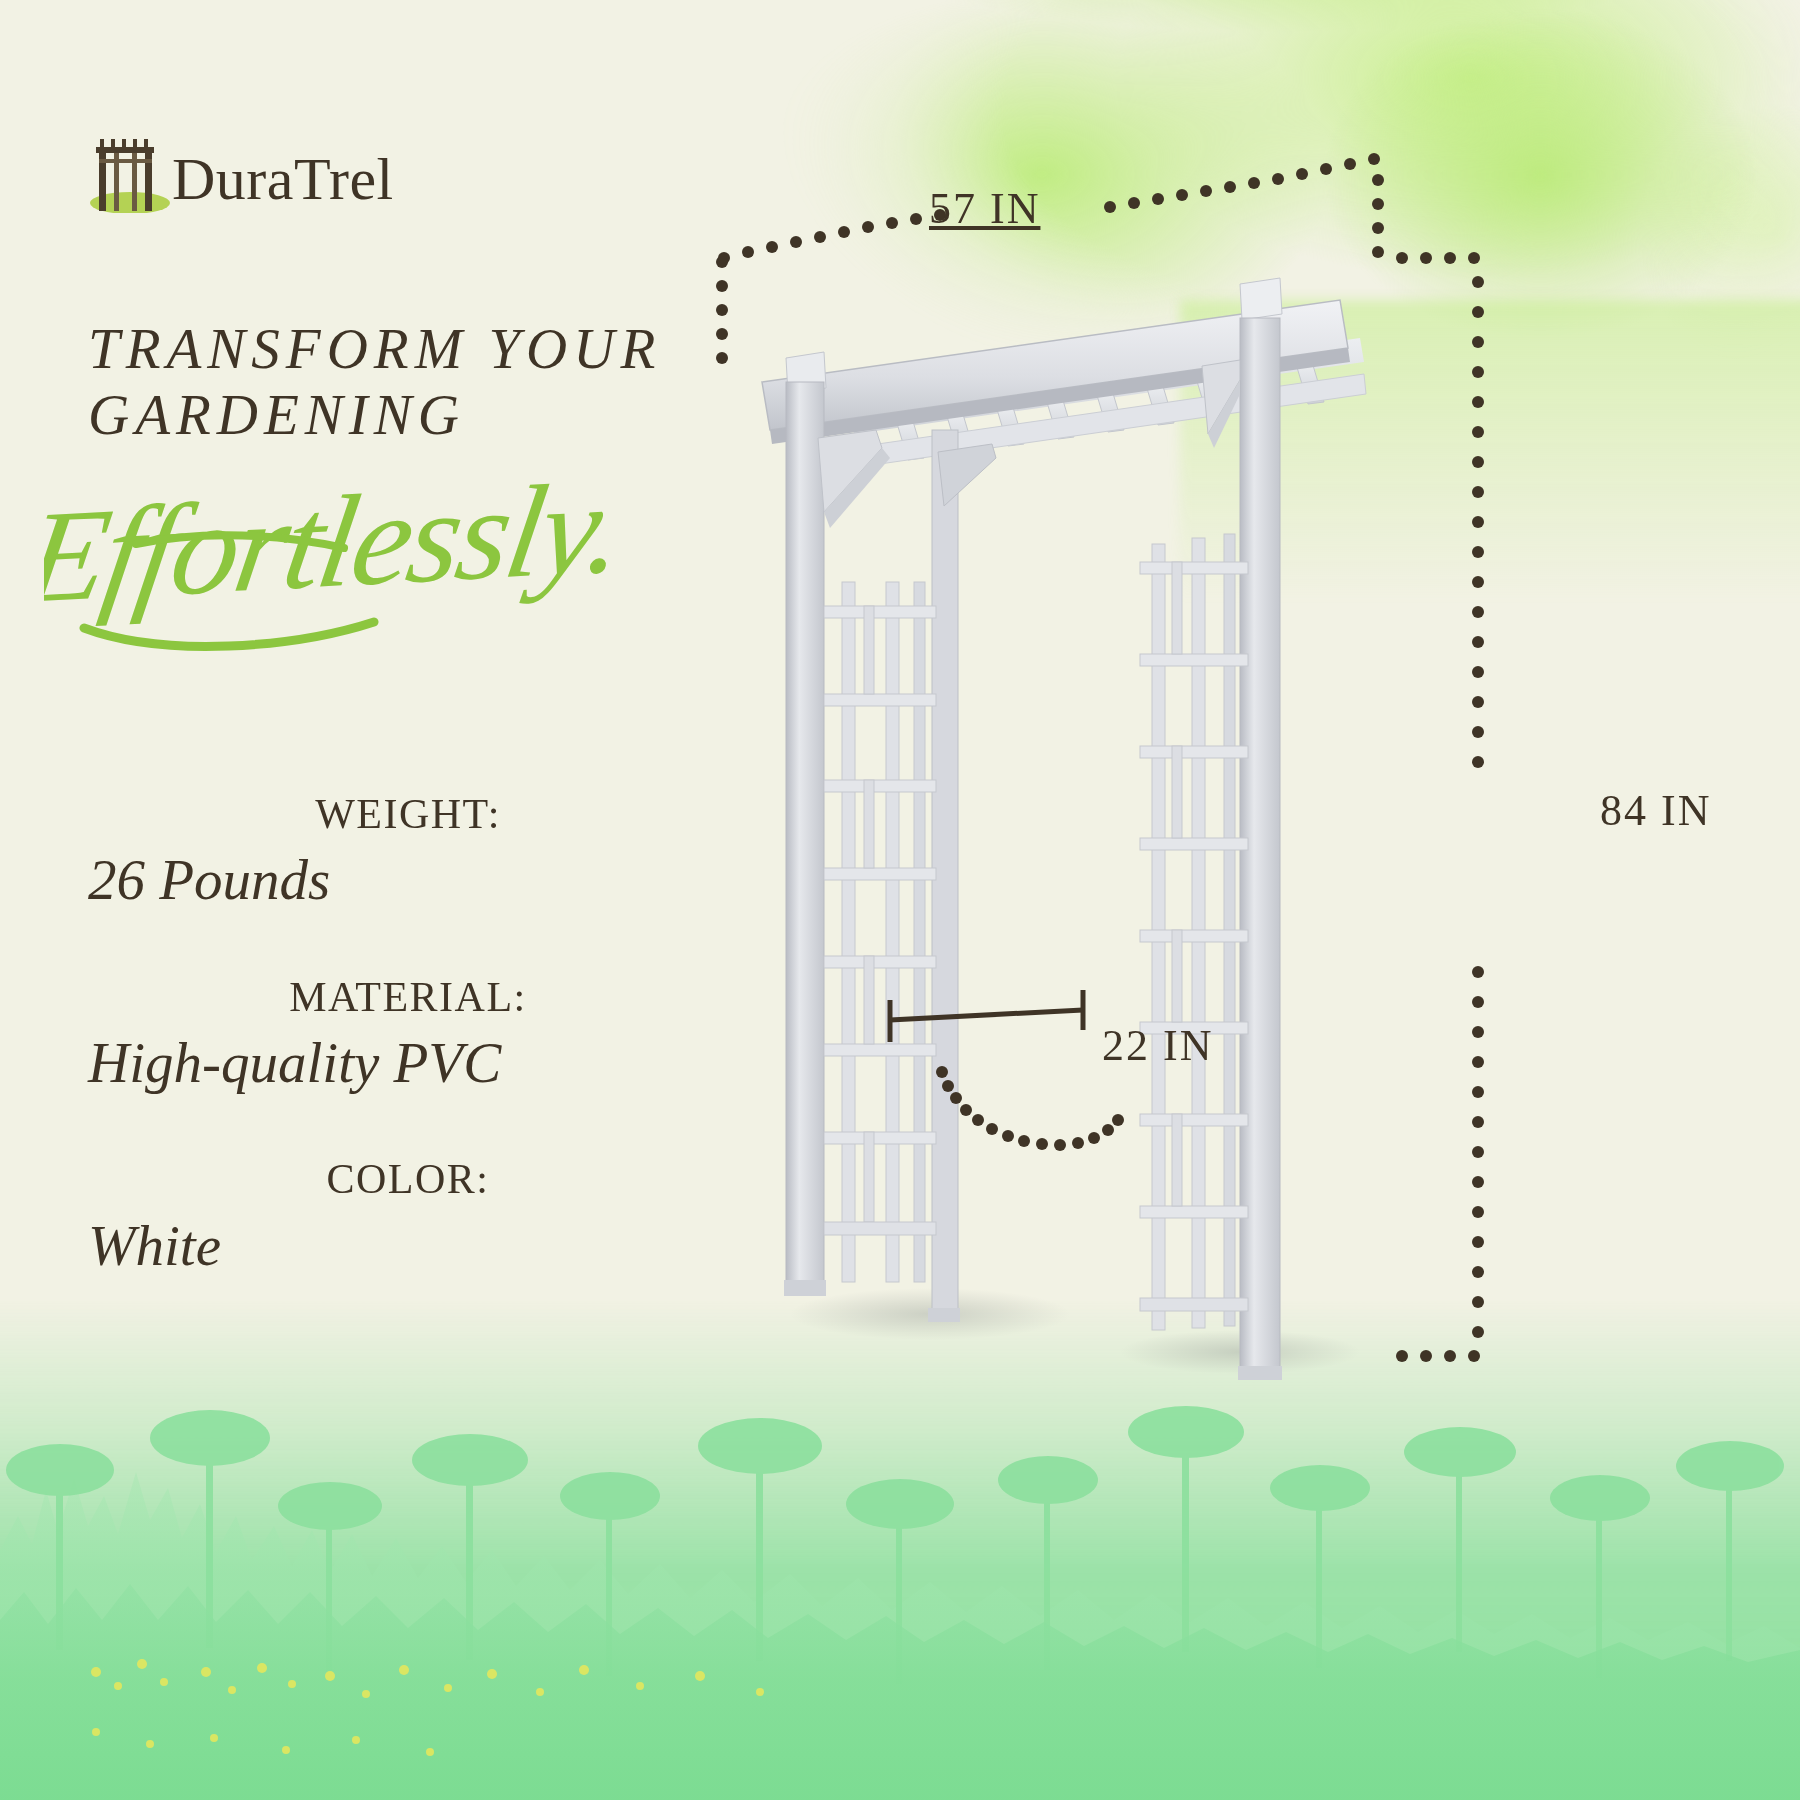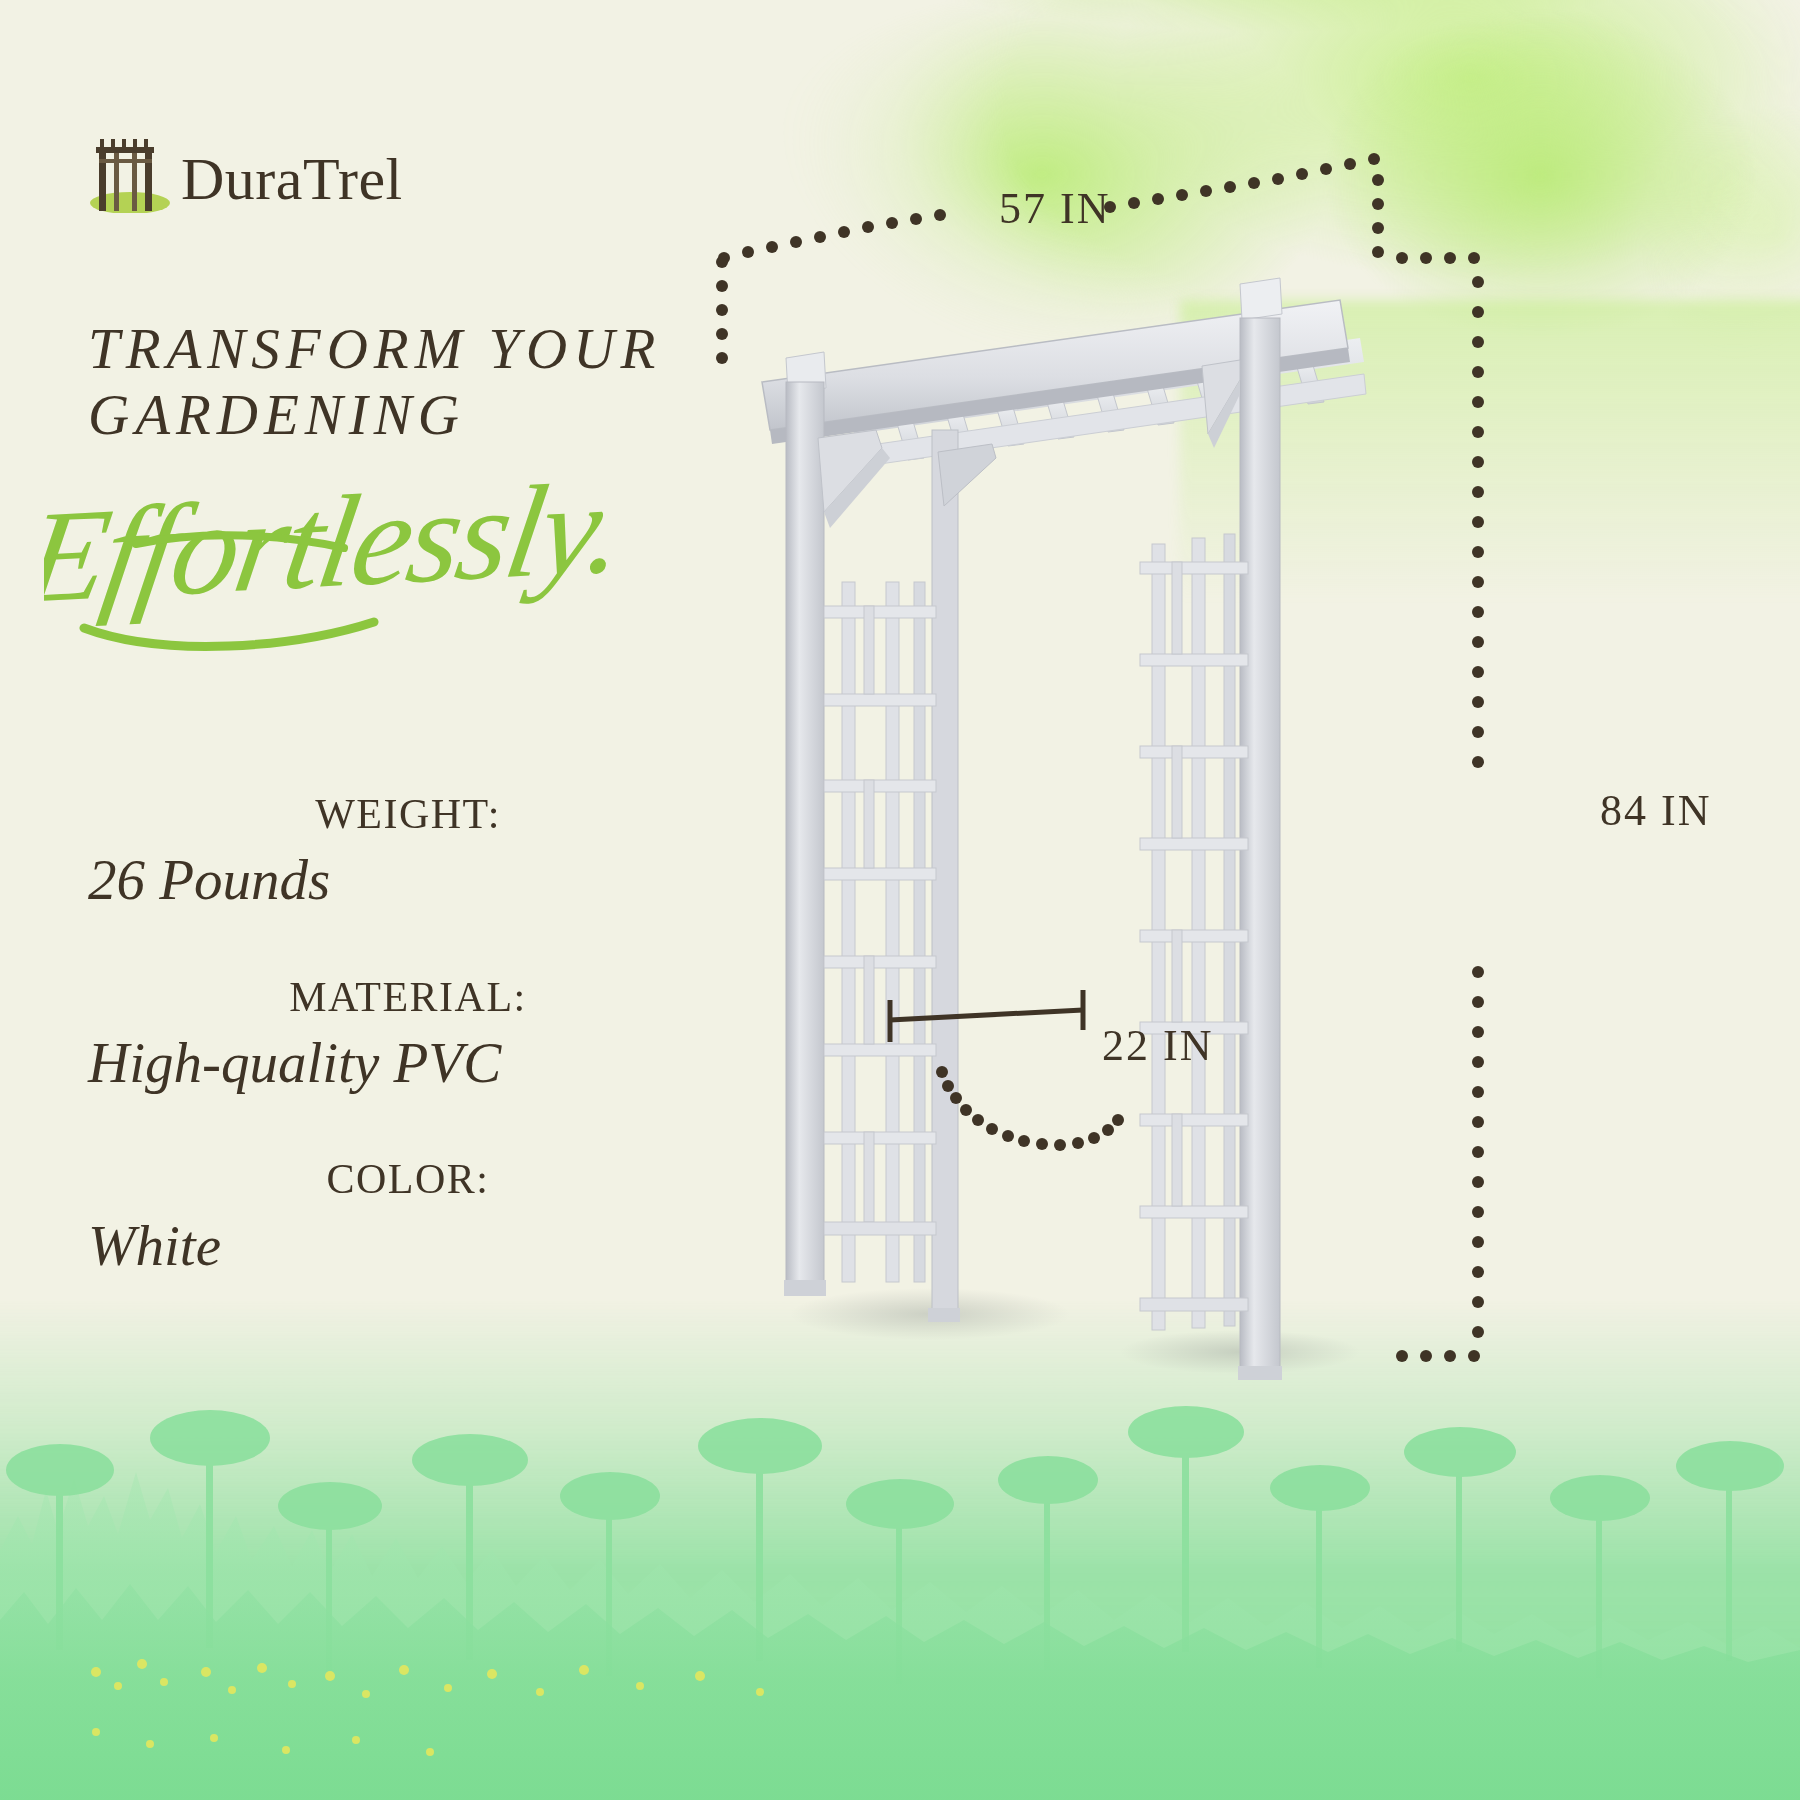--- a/index.html
+++ b/index.html
@@ -56,21 +56,21 @@
     left:560px;bottom:-30px;width:820px;height:430px;
     background:radial-gradient(closest-side at 50% 90%, rgba(150,228,166,.8), rgba(150,228,166,0) 78%);
     filter:blur(3px);
   }
   
   .foliage{
     position:absolute;left:0;bottom:0;width:1800px;height:480px;pointer-events:none;
   }
 
   
-  .logo{position:absolute;left:88px;top:133px;display:flex;align-items:flex-end;gap:11px;}
+  .logo{position:absolute;left:88px;top:133px;display:flex;align-items:flex-end;gap:2px;}
   .logo-mark{width:82px;height:80px;position:relative;}
   .logo-word{
     font-family:"Liberation Serif", serif;
     font-size:60px;color:#3f3426;letter-spacing:.5px;line-height:1;
     margin-bottom:4px;white-space:nowrap;
   }
 
   
   .headline{
     position:absolute;left:88px;top:316px;width:680px;
@@ -93,21 +93,21 @@
     font-family:Liberation Serif, serif;font-style:italic;
     font-size:57px;color:#3f3426;line-height:1.2;margin-top:8px;white-space:nowrap;
   }
 
   
   .product{position:absolute;left:700px;top:262px;width:700px;height:1120px;}
   .dim-text{
     position:absolute;font-family:"Liberation Serif", serif;
     font-size:44px;letter-spacing:2px;color:#3f3426;white-space:nowrap;
   }
-  .dim-57{left:999px;top:183px;}
+  .dim-57{left:929px;top:183px;text-decoration:underline;}
   .dim-84{left:1600px;top:785px;}
   .dim-22{left:1102px;top:1020px;}
 
   svg{display:block;}
   .anno-svg{position:absolute;left:0;top:0;width:1800px;height:1800px;pointer-events:none;}
 </style>
 </head>
 <body>
 
 <div id="canvas">

